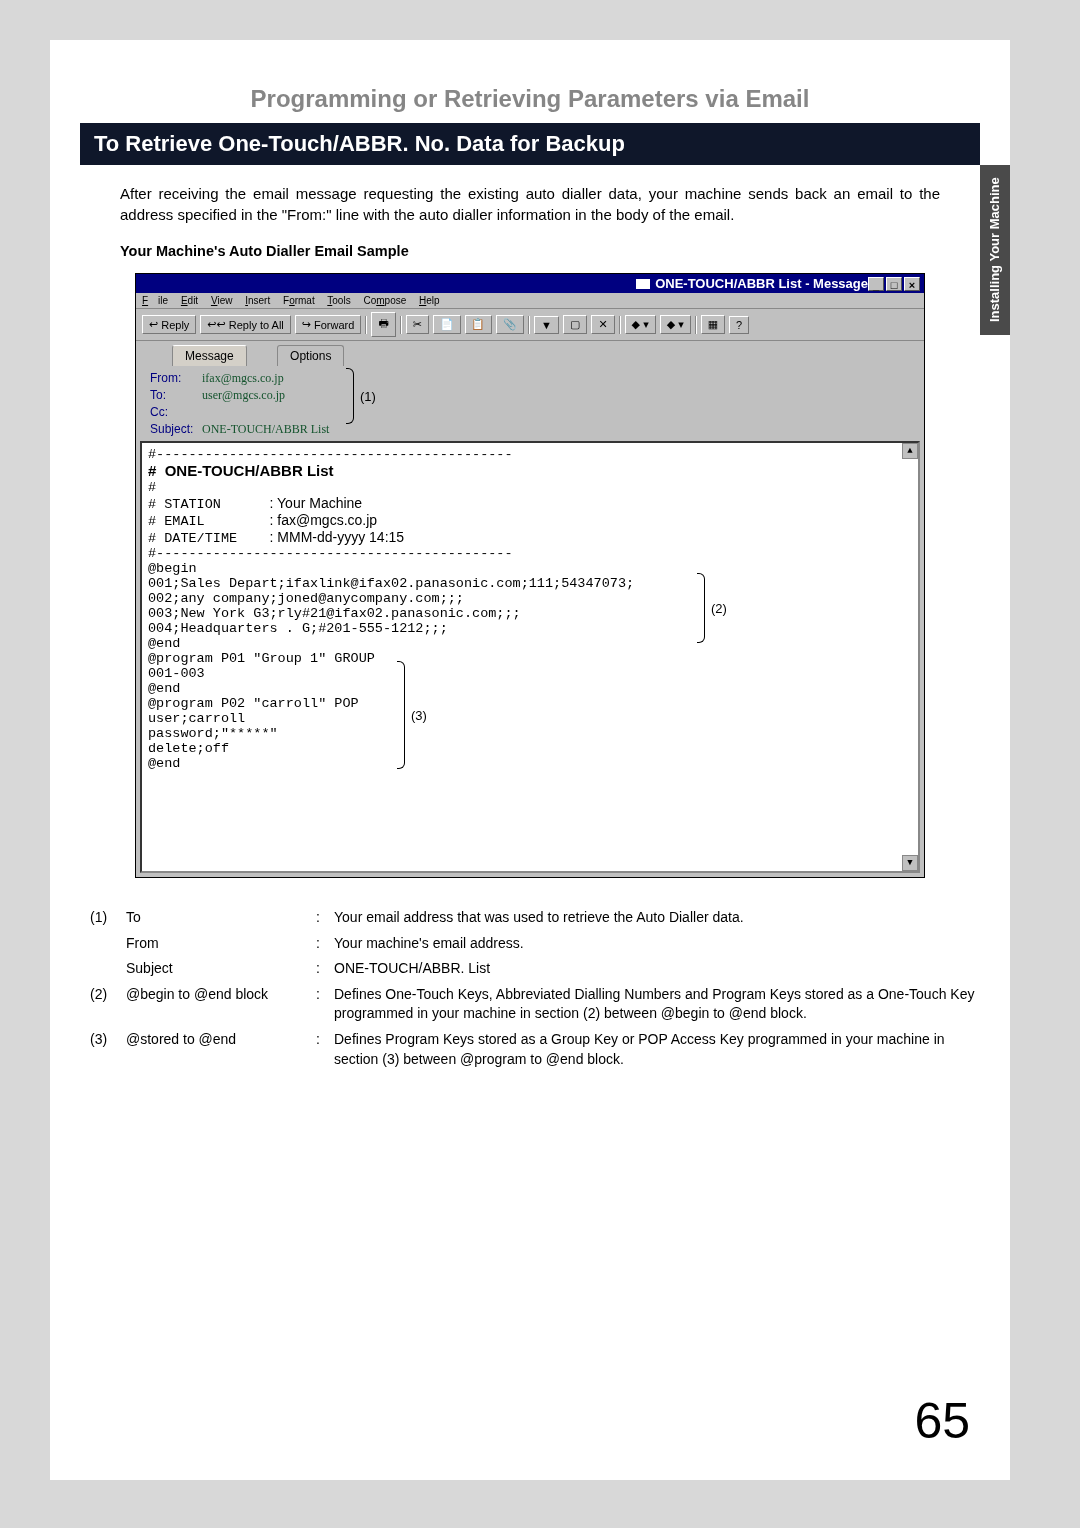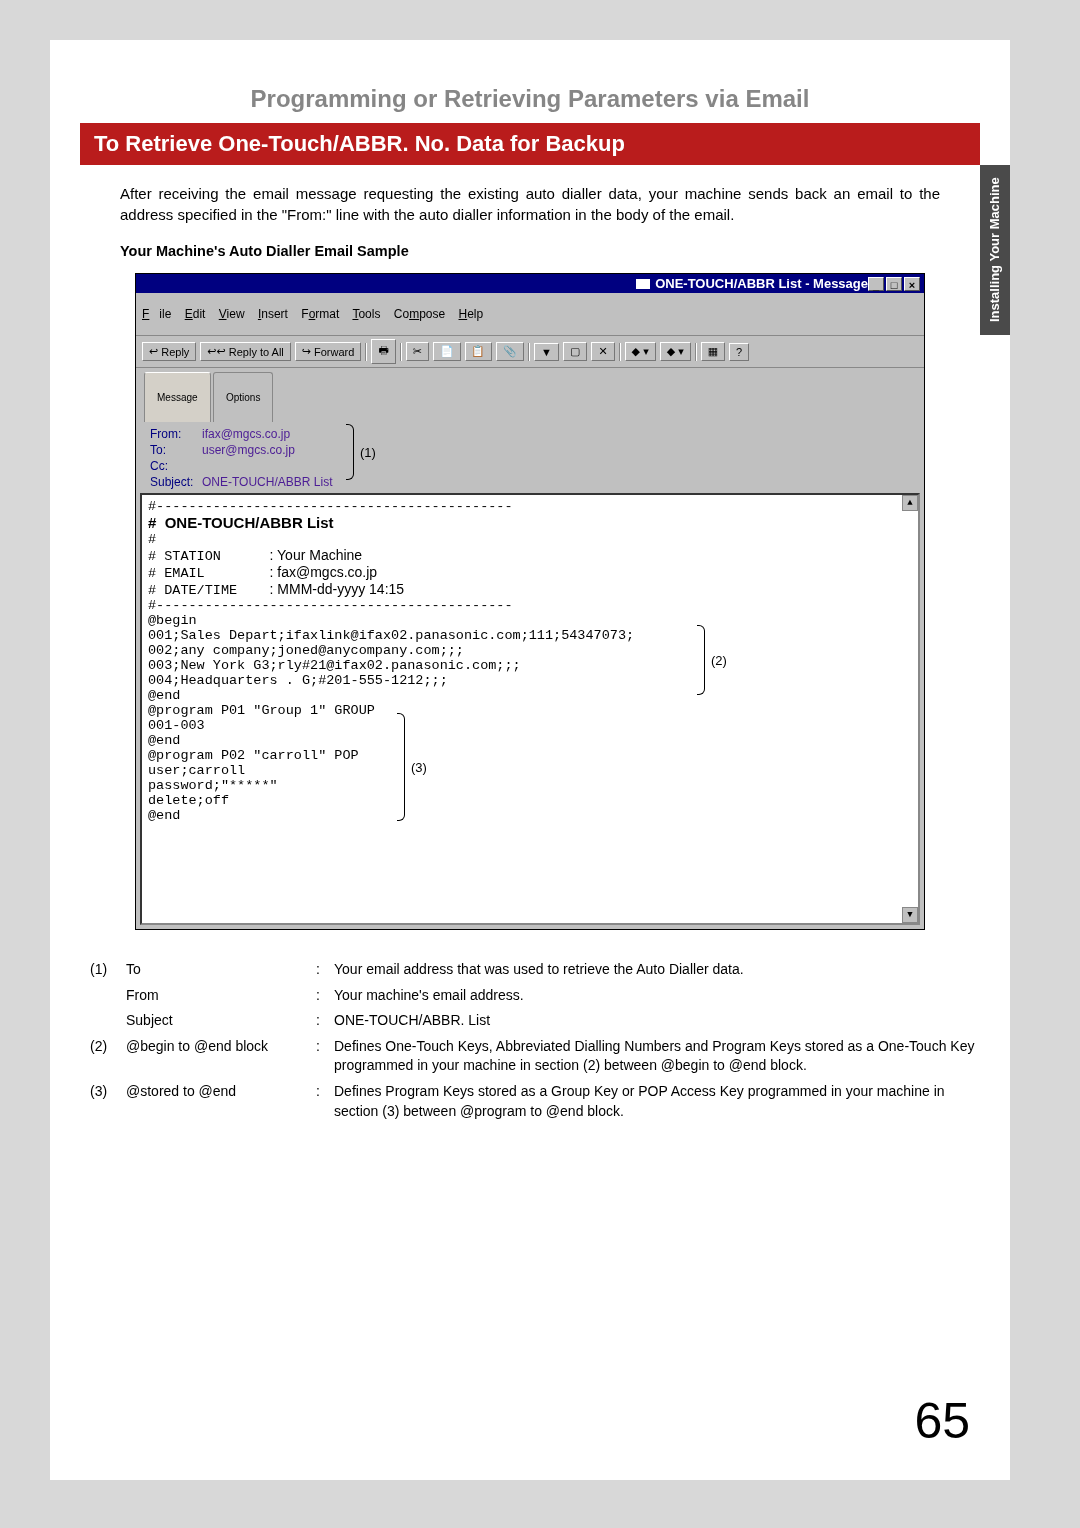--- a/index.html
+++ b/index.html
@@ -38,21 +38,21 @@
     }
     .section-title {
       text-align: center;
       color: #868686;
       font-size: 24px;
       font-weight: bold;
       margin-top: 45px;
     }
     .subsection-bar {
       margin: 10px 30px 0 30px;
-      background: #b91c1c;
+      background: #0f172a;
       color: #fff;
       padding: 8px 14px;
       font-size: 22px;
       font-weight: bold;
     }
     .body-text {
       margin: 18px 70px 8px 70px;
       font-size: 15px;
       text-align: justify;
       line-height: 1.4;
@@ -94,23 +94,23 @@
       color: #000;
       font-size: 11px;
       line-height: 14px;
       text-align: center;
       border: 1px solid #fff;
       border-right-color: #555;
       border-bottom-color: #555;
     }
     .menubar {
       background: #c0c0c0;
-      padding: 14px 6px;
+      padding: 2px 6px;
       border-bottom: 1px solid #888;
-      font-size: 12px;
+      font-size: 10px;
     }
     .menubar span { margin-right: 10px; }
     .menubar u { text-decoration: underline; }
     .toolbar {
       background: #c0c0c0;
       padding: 3px 6px;
       border-bottom: 1px solid #888;
       display: flex;
       gap: 4px;
       align-items: center;
@@ -130,36 +130,37 @@
       width: 2px; height: 18px;
       border-left: 1px solid #888;
       border-right: 1px solid #fff;
     }
     .tabs { padding: 4px 8px 0; }
     .tab {
       display: inline-block;
       border: 1px solid #888;
       border-bottom: none;
       background: #c0c0c0;
-      padding: 19px 12px;
-      font-size: 10px;
+      padding: 3px 12px;
+      font-size: 12px;
       border-radius: 3px 3px 0 0;
       margin-right: -1px;
+      margin-left: 28px;
     }
     .tab.active { background: #d4d0c8; border-top: 1px solid #fff; }
     .headers {
       background: #c0c0c0;
       padding: 5px 10px 2px 14px;
       font-size: 12px;
       color: #000080;
       position: relative;
     }
     .headers .row { margin-bottom: 2px; }
     .headers .label { display: inline-block; width: 52px; }
-    .headers .val { color: #4c1d95; }
+    .headers .val { color: #14532d; font-family: Liberation Serif, serif; }
     .brace1 {
       position: absolute;
       left: 210px;
       top: 2px;
       font-size: 13px;
       color: #000;
     }
     .brace1 .br {
       border-right: 1px solid #000;
       border-top: 1px solid #000;

